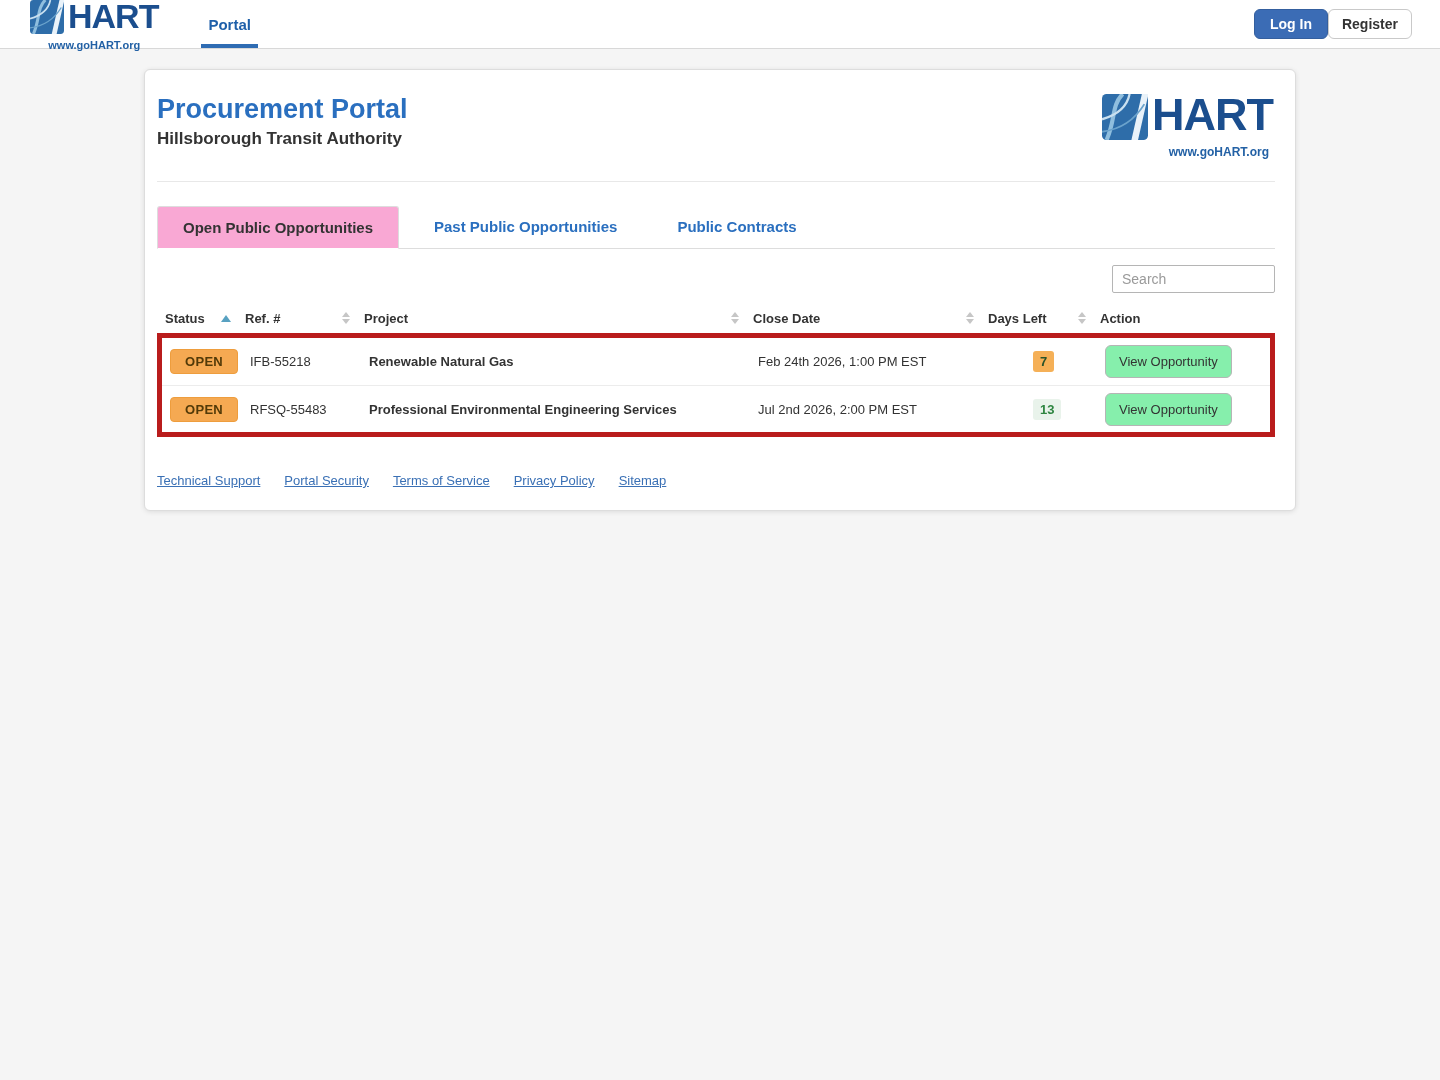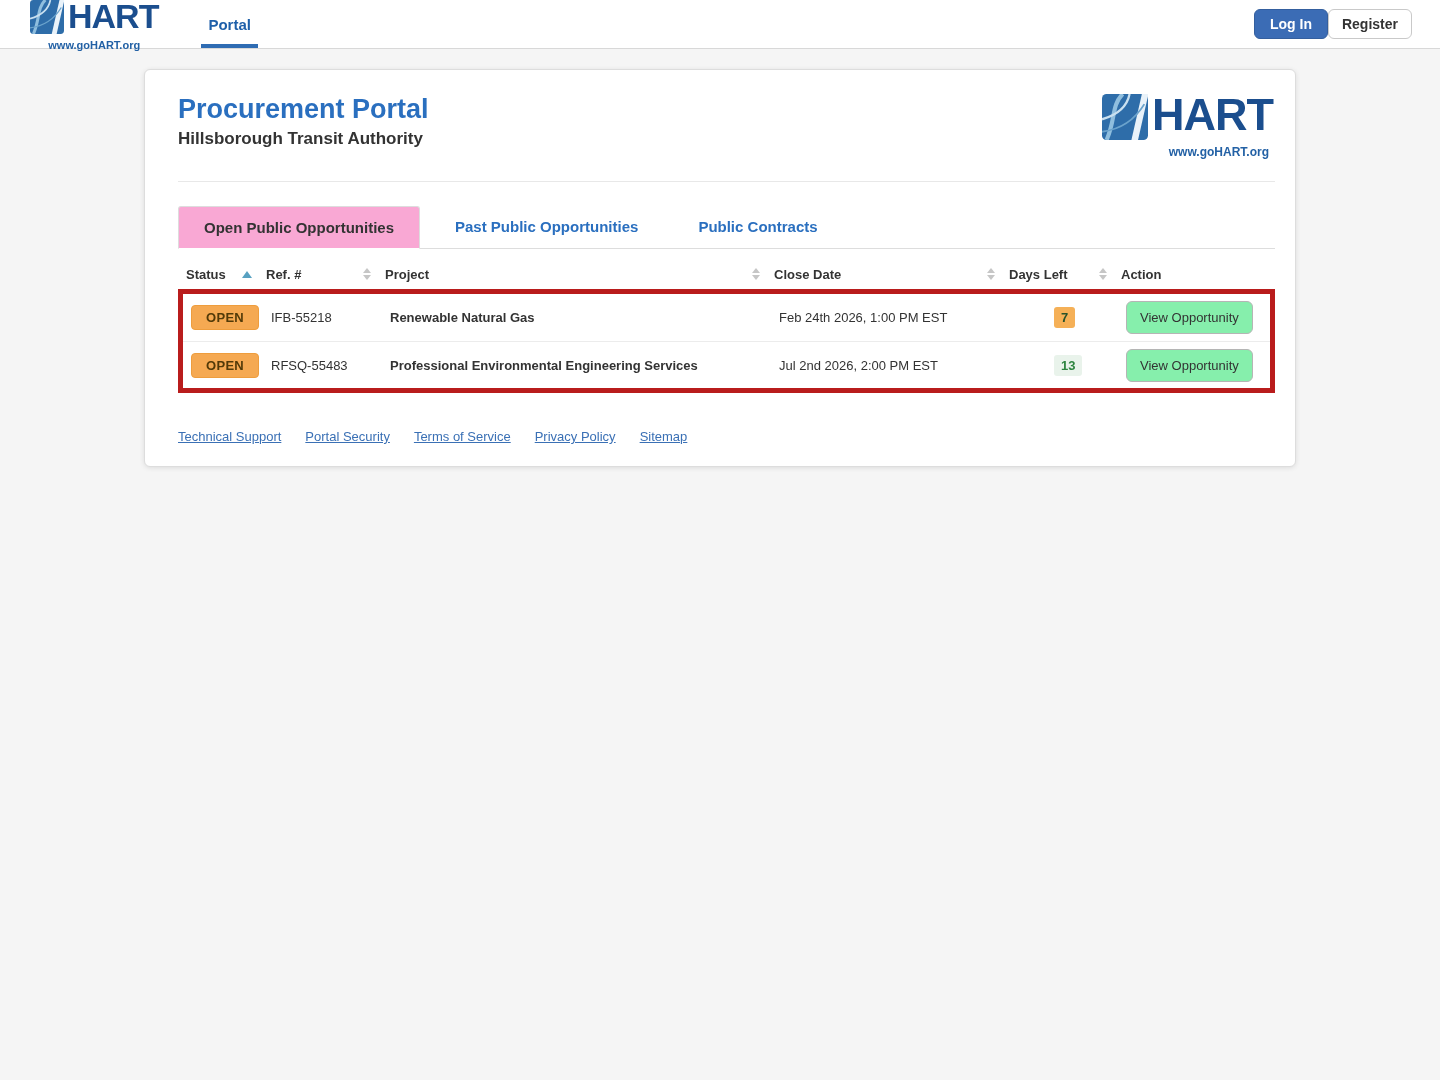--- a/index.html
+++ b/index.html
@@ -92,21 +92,21 @@
   }
 
   
   .card {
     width: 1152px;
     margin: 20px auto 0 auto;
     background: #fff;
     border: 1px solid #ddd;
     border-radius: 6px;
     box-shadow: 0 1px 5px rgba(0,0,0,0.10);
-    padding: 24px 20px 22px 33px;
+    padding: 24px 20px 22px 12px;
   }
   .card-header { display: flex; justify-content: space-between; align-items: flex-start; }
   .page-title { color: #2a6fbf; font-size: 27px; font-weight: bold; }
   .page-subtitle { color: #333; font-size: 17px; font-weight: bold; margin-top: 4px; }
 
   .card-logo { display: flex; flex-direction: column; align-items: center; margin-right: 2px; }
   .card-logo .brand-word { font-size: 45px; }
   .card-logo .brand-url { font-size: 12px; margin-top: 1px; align-self: flex-end; margin-right: 4px; }
 
   .header-divider { border: none; border-top: 1px solid #e8e8e8; margin-top: 22px; }
@@ -289,20 +289,23 @@
   </div>
 
   <hr class="header-divider">
 
   <div class="tabs">
     <div class="tab active">Open Public Opportunities</div>
     <div class="tab">Past Public Opportunities</div>
     <div class="tab">Public Contracts</div>
   </div>
 
+  <div class="search-row">
+    <input class="search-input" type="text" placeholder="Search" style="">
+  </div>
 
   <div class="table">
     <div class="thead">
       <div class="th">
         <span>Status</span>
         <span class="sort-asc-icon"></span>
       </div>
       <div class="th">
         <span>Ref. #</span>
         <span class="sort-stack">

